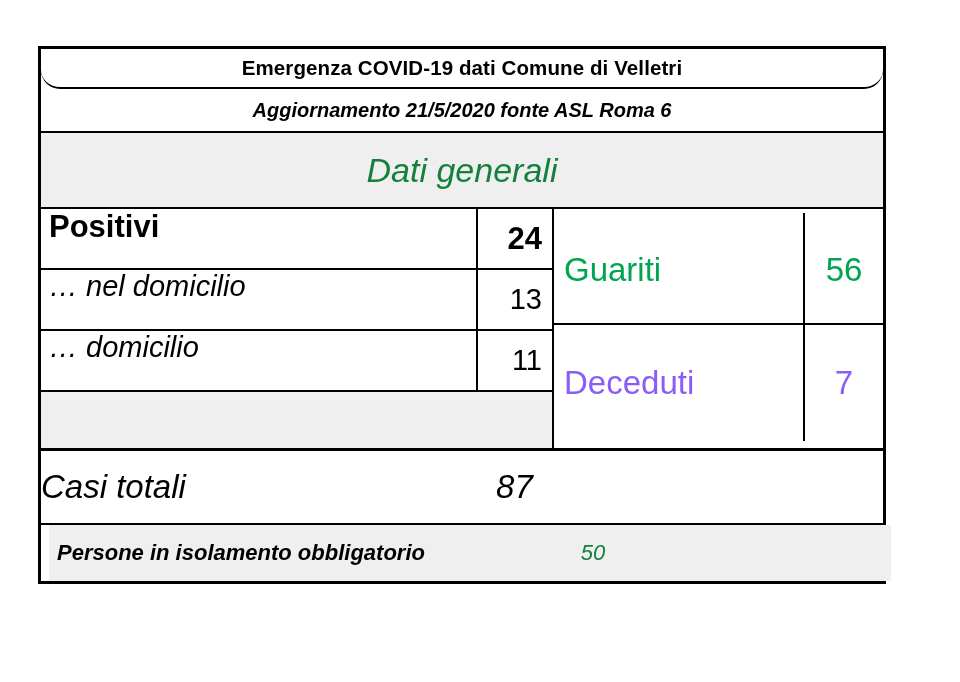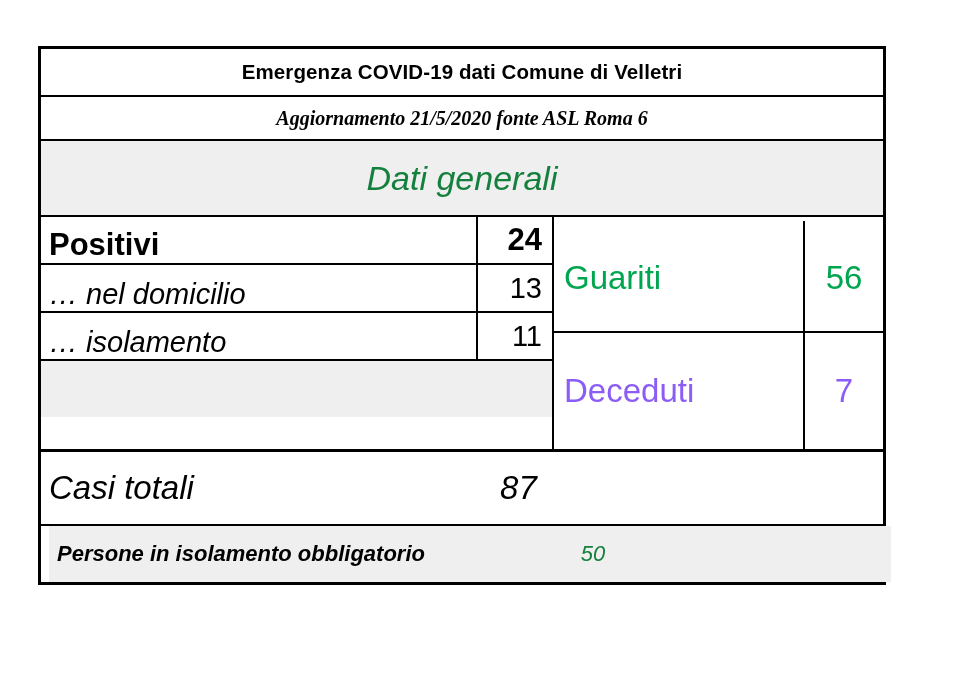--- a/index.html
+++ b/index.html
@@ -29,38 +29,38 @@
   }
 
   .row {
     display: flex;
     width: 100%;
     box-sizing: border-box;
   }
 
   
   .title-row {
-    height: 48px;
-    border-bottom: 2px solid #000000;
-    align-items: center;
-    justify-content: center;
+    height: 40px;
+    border-bottom: 2px solid #000000;
+    align-items: center;
+    justify-content: center;
+    border-radius: 19px;
   }
   .title-text {
     font-weight: bold;
     font-size: 20.5px;
     color: #000000;
     letter-spacing: 0.1px;
   }
 
   .subtitle-row {
     height: 44px;
     border-bottom: 2px solid #000000;
     align-items: center;
     justify-content: center;
-    font-family: Liberation Serif, serif;
   }
   .subtitle-text {
     font-style: italic;
     font-weight: bold;
     font-size: 20px;
     color: #000000;
   }
 
   .section-row {
     height: 76px;
@@ -92,22 +92,22 @@
     flex: 1;
     box-sizing: border-box;
     display: flex;
     flex-direction: column;
   }
 
   .lrow {
     display: flex;
     width: 100%;
     box-sizing: border-box;
-    height: 48px;
-    align-items: flex-end;
+    height: 61px;
+    align-items: flex-start;
   }
   .lrow.bline { border-bottom: 2px solid #000000; }
 
   .lrow .lbl {
     flex: 1;
     padding-left: 8px;
     box-sizing: border-box;
     font-size: 29px;
     color: #000000;
     white-space: nowrap;
@@ -164,21 +164,21 @@
   .green { color: #00a550; margin-top: 8px; }
   .red { color: #8b5cf6; }
 
   
   .totali-row {
     height: 74px;
     border-bottom: 2px solid #000000;
     align-items: center;
   }
   .totali-row .t-lbl {
-    padding-left: 8px;
+    padding-left: 0;
     font-style: italic;
     font-size: 33px;
     color: #000000;
     white-space: nowrap;
   }
   .totali-row .t-val {
     flex: 1;
     text-align: center;
     font-style: italic;
     font-size: 33px;
@@ -238,21 +238,21 @@
           <span class="lbl">Positivi</span>
           <span class="val">24</span>
         </div>
 
         <div class="lrow italic bline">
           <span class="lbl">… nel domicilio</span>
           <span class="val">13</span>
         </div>
 
         <div class="lrow italic bline">
-          <span class="lbl">… isolamento</span>
+          <span class="lbl">… domicilio</span>
           <span class="val">11</span>
         </div>
 
         <div class="spacer-row"></div>
 
       </div>
 
       <div class="mid-right">
 
         <div class="rblock bline">

